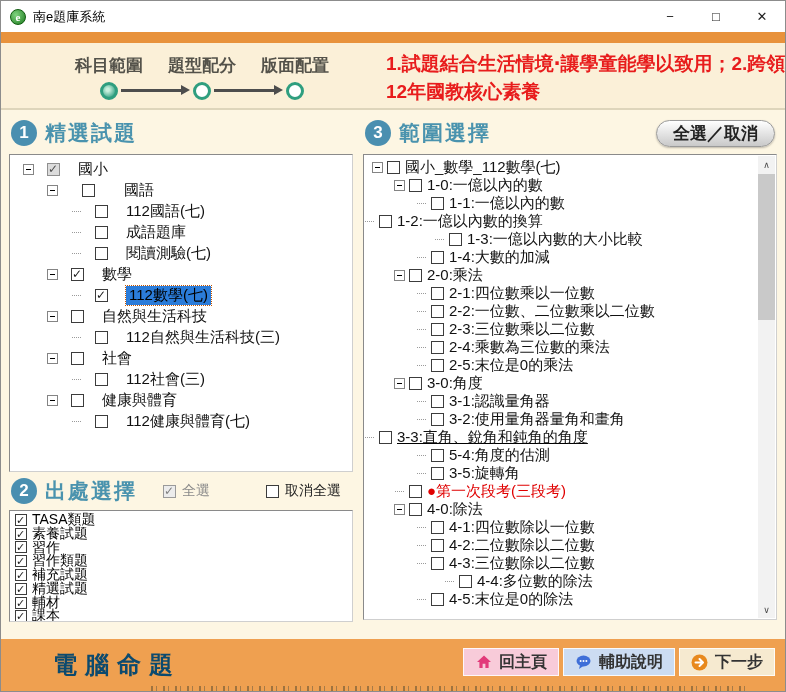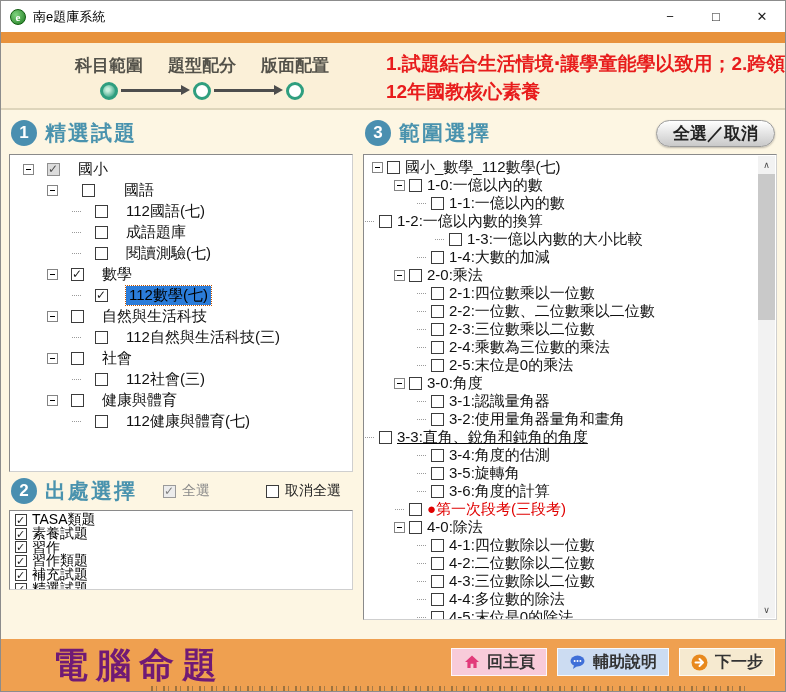--- a/index.html
+++ b/index.html
@@ -44,21 +44,21 @@
   .right-col { flex:1; display:flex; flex-direction:column; }
 
   .panel-header { height:42px; display:flex; align-items:center; gap:8px; flex:none; padding-left:2px; }
   .badge { width:26px; height:26px; border-radius:50%; background:#4a8fb0; color:#fff;
            font-weight:bold; font-size:17px; display:flex; align-items:center; justify-content:center; flex:none; }
   .panel-title { color:#4a93ae; font-weight:bold; font-size:21px; letter-spacing:2px; white-space:nowrap; }
 
   .box { background:#fff; border:1px solid; border-color:#8a8a8a #cfcfcf #cfcfcf #8a8a8a;
          overflow:hidden; position:relative; }
   #subject-tree { height:318px; padding-top:4px; }
-  #source-list  { height:80px; padding-top:2px; }
+  #source-list  { height:112px; padding-top:2px; }
   .range-box { height:466px; }
   #range-tree-rows { position:absolute; left:0; top:0; right:18px; bottom:0; overflow:hidden; padding-top:3px; }
 
   
   .trow { display:flex; align-items:center; white-space:nowrap; }
   .tree-left .trow { height:21px; font-size:15px; }
   .tree-right .trow { height:18px; font-size:15px; }
   .expbox { width:11px; height:11px; border:1px solid #848484; background:#fff; position:relative; flex:none; }
   .expbox::after { content:""; position:absolute; left:2px; top:4px; width:5px; height:1px; background:#000; }
   .conn { width:11px; height:11px; flex:none; position:relative; }
@@ -100,22 +100,22 @@
 
   
   .scrollbar { position:absolute; top:1px; right:1px; bottom:1px; width:17px; background:#f2f2f2; }
   .sb-btn { position:absolute; left:0; width:17px; height:17px; display:flex; align-items:center;
             justify-content:center; font-size:9px; color:#484848; background:#f2f2f2; }
   .sb-up { top:0; } .sb-down { bottom:0; }
   .sb-thumb { position:absolute; left:0; top:18px; width:17px; height:146px; background:#c9c9c9; }
 
   
   .footer { height:52px; background:#efa050; flex:none; display:flex; align-items:center; position:relative; }
-  .brand { margin-left:52px; color:#701a75; font-size:35px; font-weight:bold; letter-spacing:8px; white-space:nowrap; }
-  .footer-buttons { position:absolute; right:10px; top:9px; display:flex; gap:10px; }
+  .brand { margin-left:52px; color:#0c4a6e; font-size:24px; font-weight:bold; letter-spacing:8px; white-space:nowrap; }
+  .footer-buttons { position:absolute; right:10px; top:9px; display:flex; gap:4px; }
   .fbtn { height:28px; padding:0 11px; display:flex; align-items:center; gap:7px; font-size:16px;
           font-weight:bold; color:#333; border:1px solid rgba(255,255,255,.85); font-family:inherit;
           white-space:nowrap; }
   .fbtn-home { background:#f8cbd9; }
   .fbtn-help { background:#ccdcf2; }
   .fbtn-next { background:#f6ead0; }
   .ficon { width:17px; height:17px; display:flex; align-items:center; justify-content:center; }
   .ghost-strip { position:absolute; bottom:0; left:150px; width:600px; height:5px; opacity:.55;
      background:repeating-linear-gradient(90deg,#5d4e31 0 2px,transparent 2px 5px,#6d5d41 5px 6px,transparent 6px 12px); }
 </style>
@@ -361,31 +361,26 @@
               <span class="tlabel">3-2:使用量角器量角和畫角</span>
             </div>
             <div class="trow" style=" text-decoration: underline;">
               <span class="conn"></span>
               <span class="cbx "></span>
               <span class="tlabel">3-3:直角、銳角和鈍角的角度</span>
             </div>
             <div class="trow" style="padding-left: 52px;">
               <span class="conn"></span>
               <span class="cbx "></span>
-              <span class="tlabel">3-4:角度的估測</span>
+              <span class="tlabel">5-4:角度的估測</span>
             </div>
             <div class="trow" style="padding-left: 52px;">
               <span class="conn"></span>
               <span class="cbx "></span>
               <span class="tlabel">3-5:旋轉角</span>
-            </div>
-            <div class="trow" style="padding-left: 52px;">
-              <span class="conn"></span>
-              <span class="cbx "></span>
-              <span class="tlabel">3-6:角度的計算</span>
             </div>
             <div class="trow" style="padding-left: 30px;">
               <span class="conn"></span>
               <span class="cbx "></span>
               <span class="tlabel red">●第一次段考(三段考)</span>
             </div>
             <div class="trow" style="padding-left: 30px;">
               <span class="expbox"></span>
               <span class="cbx "></span>
               <span class="tlabel">4-0:除法</span>
@@ -398,21 +393,21 @@
             <div class="trow" style="padding-left: 52px;">
               <span class="conn"></span>
               <span class="cbx "></span>
               <span class="tlabel">4-2:二位數除以二位數</span>
             </div>
             <div class="trow" style="padding-left: 52px;">
               <span class="conn"></span>
               <span class="cbx "></span>
               <span class="tlabel">4-3:三位數除以二位數</span>
             </div>
-            <div class="trow" style="padding-left: 52px;">
+            <div class="trow" style="padding-left: 80px;">
               <span class="conn"></span>
               <span class="cbx "></span>
               <span class="tlabel">4-4:多位數的除法</span>
             </div>
             <div class="trow" style="padding-left: 52px;">
               <span class="conn"></span>
               <span class="cbx "></span>
               <span class="tlabel">4-5:末位是0的除法</span>
             </div>
           </div>

